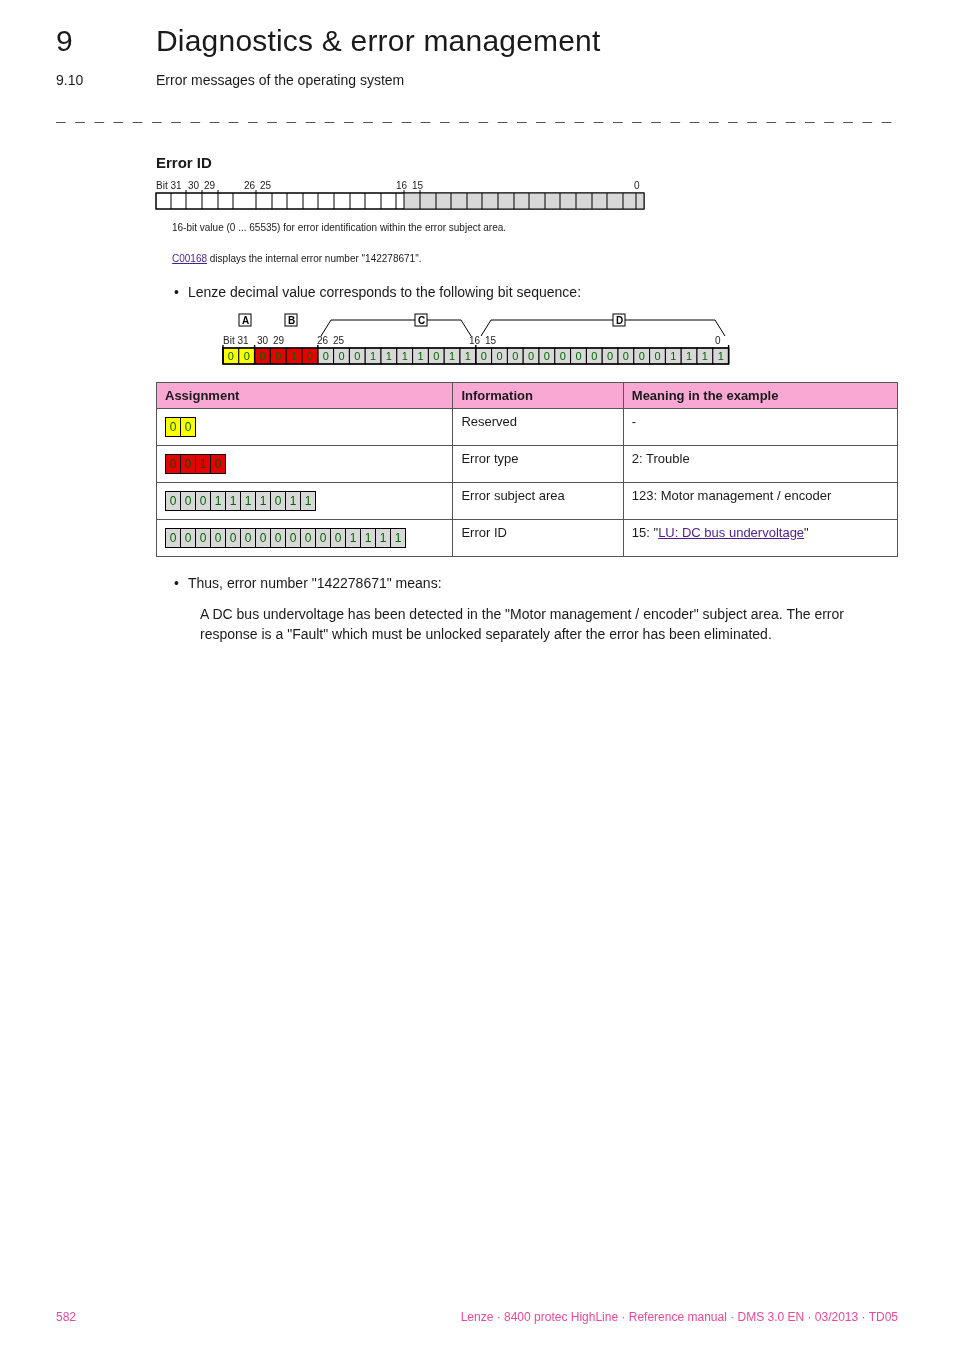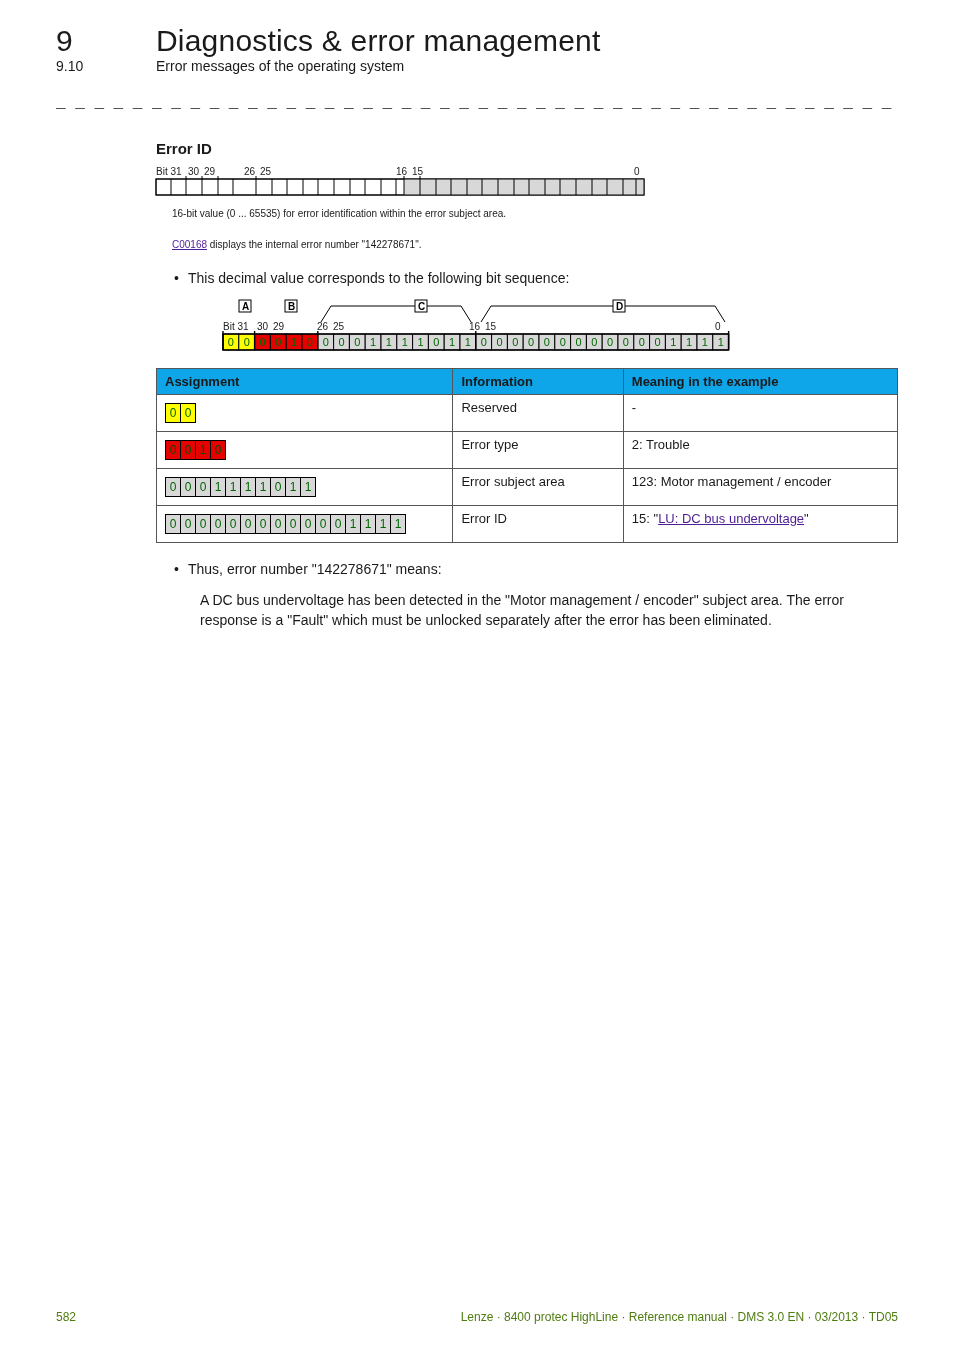--- a/index.html
+++ b/index.html
@@ -24,21 +24,21 @@
     width: 100px;
   }
   .chaptitle {
     font-size: 30px;
     font-weight: 400;
     letter-spacing: 0.2px;
   }
   .secline {
     display: flex;
     align-items: baseline;
-    margin-top: 0;
+    margin-top: 14px;
   }
   .secnum {
     font-size: 14px;
     width: 100px;
   }
   .sectitle { font-size: 14px; }
   .dashline {
     margin-top: 20px;
     margin-bottom: 28px;
     font-family: "Courier New", monospace;
@@ -96,21 +96,21 @@
     margin-top: 12px;
     font-size: 13px;
   }
   table.asgn th, table.asgn td {
     border: 1px solid #555;
     padding: 5px 8px;
     vertical-align: top;
     text-align: left;
   }
   table.asgn th {
-    background: #0ea5e9;
+    background: #f9a8d4;
     font-weight: 700;
   }
   table.asgn td.cell-assign { padding: 8px; }
   .bitbox-row { display: flex; }
   .bitbox-row.outlined { border: 1px solid #000; width: fit-content; }
   .bitbox {
     width: 14px;
     height: 18px;
     line-height: 18px;
     font-size: 12px;
@@ -124,21 +124,21 @@
   .bg-red { background: #e60000; color: #004d00; }
   .bg-grey { background: #d8d8d8; color: #006600; }
   .footer {
     position: absolute;
     bottom: 26px;
     left: 56px;
     right: 56px;
     display: flex;
     justify-content: space-between;
     font-size: 12px;
-    color: #4d7c0f;
+    color: #ec4899;
   }
 </style>
 </head>
 <body>
 
 <div class="page">
 
   <div class="topblock">
     <div class="chapline">
       <div class="chapnum">9</div>
@@ -212,21 +212,21 @@
       </g>
     </svg>
 
     <div class="bodytext">16-bit value (0 ... 65535) for error identification within the error subject area.</div>
 
 
     <div class="bodytext">
       <span class="link">C00168</span><span> displays the internal error number "142278671".</span>
     </div>
 
-    <div class="bullet">This decimal value corresponds to the following bit sequence:</div>
+    <div class="bullet">Lenze decimal value corresponds to the following bit sequence:</div>
 
     <div class="bitdiagram2-wrap">
       <svg class="bitdiagram" width="516" height="58" viewBox="0 0 516 58">
 
         <g stroke="#000" fill="none" stroke-width="1">
 
           <rect x="24" y="2" width="12" height="12" fill="#fff"></rect>
 
           <rect x="70" y="2" width="12" height="12" fill="#fff"></rect>
 

